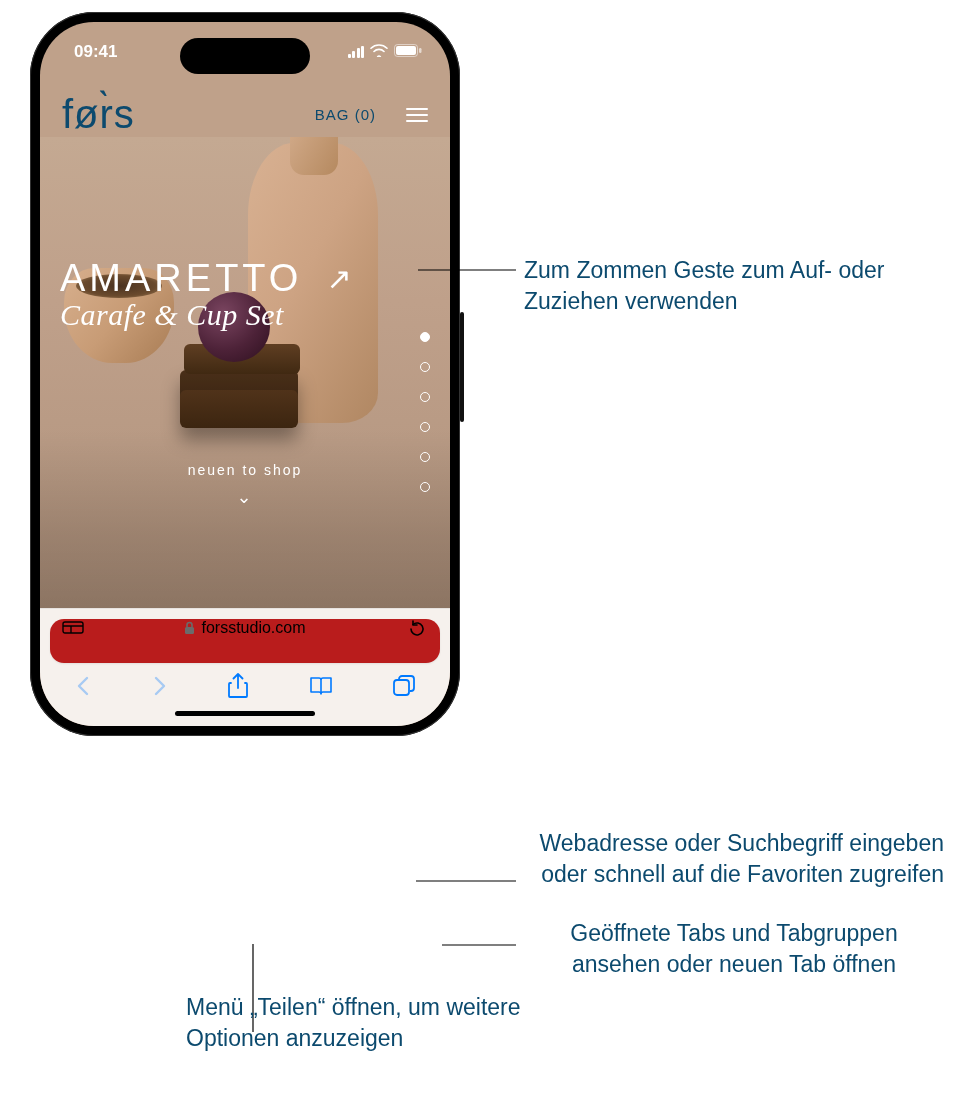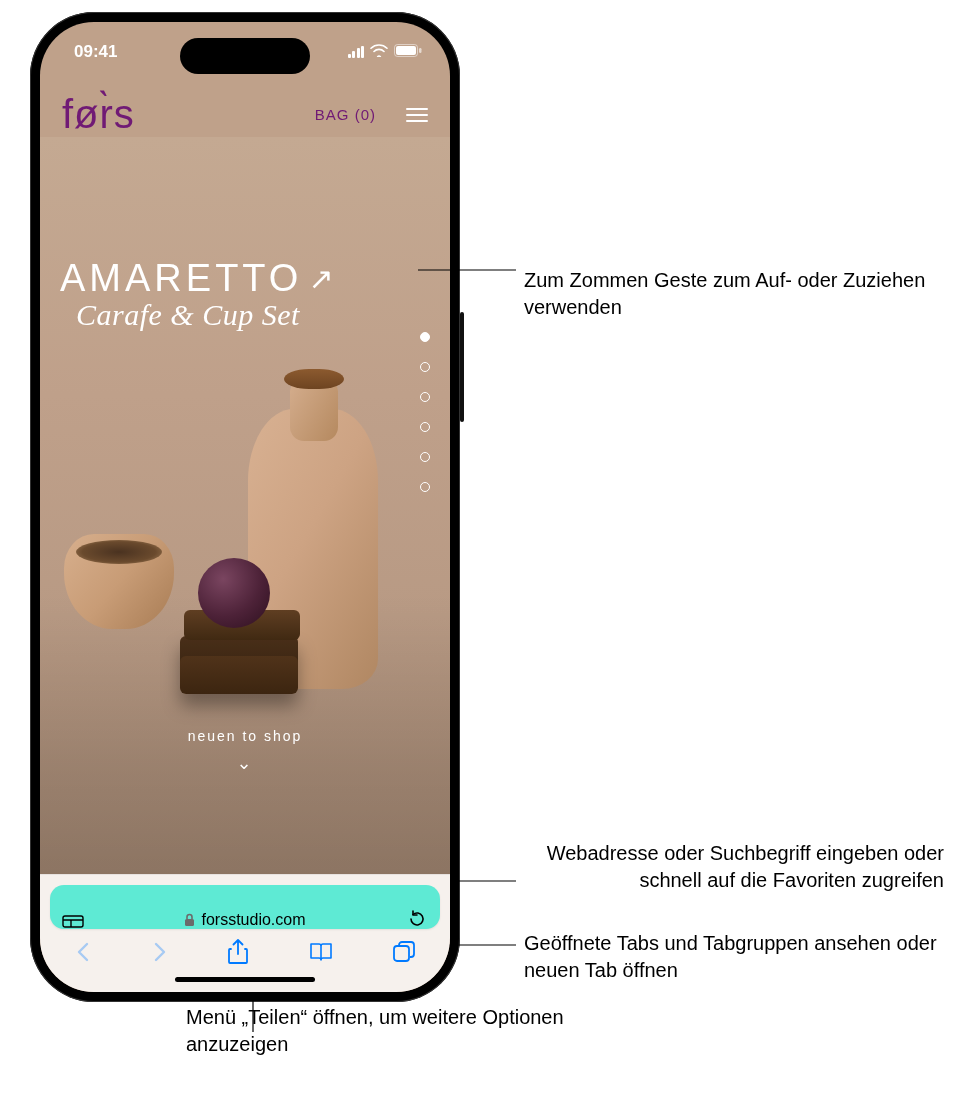--- a/index.html
+++ b/index.html
@@ -9,21 +9,21 @@
     background: #fff;
     font-family: -apple-system, "Helvetica Neue", Arial, sans-serif;
     position: relative;
   }
   
   .phone {
     position: absolute;
     left: 30px;
     top: 12px;
     width: 430px;
-    height: 990px;
+    height: 724px;
     background: #000;
     border-radius: 64px;
     padding: 10px;
     box-shadow: 0 0 0 1px #333 inset;
   }
   .phone::after{
     content:"";
     position:absolute;
     right:-4px;
     top:300px;
@@ -73,21 +73,21 @@
   .sigbars span:nth-child(2){height:7px;}
   .sigbars span:nth-child(3){height:10px;}
   .sigbars span:nth-child(4){height:12px;}
   .wifi-icon, .battery-icon { display:inline-block; }
   
   .site-header {
     display:flex;
     justify-content:space-between;
     align-items:center;
     padding:14px 22px 0 22px;
-    color:#701a75;
+    color:#0c4a6e;
     z-index:20;
     position:relative;
   }
   .logo { font-size:40px; font-weight:300; letter-spacing:1px; font-family:"Helvetica Neue",Arial,sans-serif;}
   .site-header-right{display:flex;align-items:center;gap:30px;font-size:15px;letter-spacing:1px;}
   .hamburger{display:flex;flex-direction:column;gap:4px;cursor:pointer;}
   .hamburger span{width:22px;height:2px;background:#fff;border-radius:1px;}
   
   .page-content{
     flex:1;
@@ -146,26 +146,26 @@
   .plum{
     position:absolute; left:158px; bottom:246px; width:72px; height:70px;
     background:radial-gradient(circle at 35% 30%, #7a4560 0%, #4d2238 55%, #2d0f1e 100%);
     border-radius:50%;
   }
   .product-title{
     position:absolute; top:120px; left:20px; color:#fff; z-index:10;
   }
   .product-title .name{
     font-size:38px; letter-spacing:4px; font-weight:400;
-    display:flex; align-items:center; gap:6px;
+    display:flex; align-items:center; gap:24px;
   }
   .product-title .arrow{font-size:30px;}
   .product-title .sub{
     font-size:30px; font-style:italic; font-family:Georgia,serif; font-weight:400;
-    letter-spacing:0.5px; margin-top:-2px;margin-left:16px;
+    letter-spacing:0.5px; margin-top:-2px;
   }
   .dots{
     position:absolute; right:20px; top:195px;
     display:flex; flex-direction:column; gap:20px; z-index:10;
   }
   .dot{ width:10px; height:10px; border:1.5px solid #fff; border-radius:50%; }
   .dot.active{background:#fff;}
   .scrollhint{
     position:absolute; left:0; right:0; bottom:100px;
     text-align:center; color:#fff; font-size:14px; letter-spacing:2px;
@@ -174,24 +174,24 @@
   .scrollhint .chev{margin-top:8px;font-size:18px;}
   
   .safari-bottom{
     background:#f6f1ed;
     border-top:1px solid rgba(0,0,0,0.06);
     padding:10px 10px 6px 10px;
     z-index:30;
     position:relative;
   }
   .addressbar{
-    background:#5eead4;
+    background:#b91c1c;
     border-radius:14px;
     height:44px;
-    display:flex; align-items:flex-end;
+    display:flex; align-items:flex-start;
     padding:0 12px;
     color:#000; font-size:16px;
     gap:10px;
     box-shadow:0 1px 2px rgba(0,0,0,0.08);
   }
   .aa-icon{width:22px;display:flex;align-items:center;justify-content:center;}
   .url-wrap{flex:1; text-align:center; display:flex; align-items:center; justify-content:center; gap:6px;}
   .reload-icon{width:22px;display:flex;justify-content:center;}
   .toolbar{
     display:flex; justify-content:space-between; align-items:center;
@@ -199,25 +199,24 @@
   }
   .toolbar svg{display:block;}
   .nav-disabled{opacity:0.32;}
   .homebar{
     width:140px; height:5px; background:#000; border-radius:3px;
     margin:10px auto 4px auto;
   }
   
   .callout{
     position:absolute;
-    font-size:20px;
+    font-size:23px;
     line-height:1.35;
-    color:#000000;
+    color:#0c4a6e;
     max-width:420px;
-    margin-top:12px;
   }
   .leader{
     position:absolute;
     stroke:#000; stroke-width:1.2; fill:none;
   }
 </style>
 </head>
 <body>
 
 <div class="phone">
@@ -362,14 +361,14 @@
   </svg>
 <svg class="leader" style="left:442px;top:930px" width="76" height="30">
     <path d="M0 15 H74"></path>
   </svg>
 <svg class="leader" style="left:243px;top:944px" width="20" height="90">
     <path d="M10 0 V88"></path>
   </svg>
 
 <div class="callout" style="left:524px; top:255px;">Zum Zommen Geste zum Auf- oder Zuziehen verwenden</div>
 <div class="callout" style="left:524px; top:828px;text-align:right;">Webadresse oder Suchbegriff eingeben oder schnell auf die Favoriten zugreifen</div>
-<div class="callout" style="left:524px; top:918px;">Geöffnete Tabs und Tabgruppen ansehen oder neuen Tab öffnen</div>
+<div class="callout" style="left:524px; top:918px;text-align:center;">Geöffnete Tabs und Tabgruppen ansehen oder neuen Tab öffnen</div>
 <div class="callout" style="left:186px; top:992px;">Menü „Teilen“ öffnen, um weitere Optionen anzuzeigen</div>
 
 </body></html>

